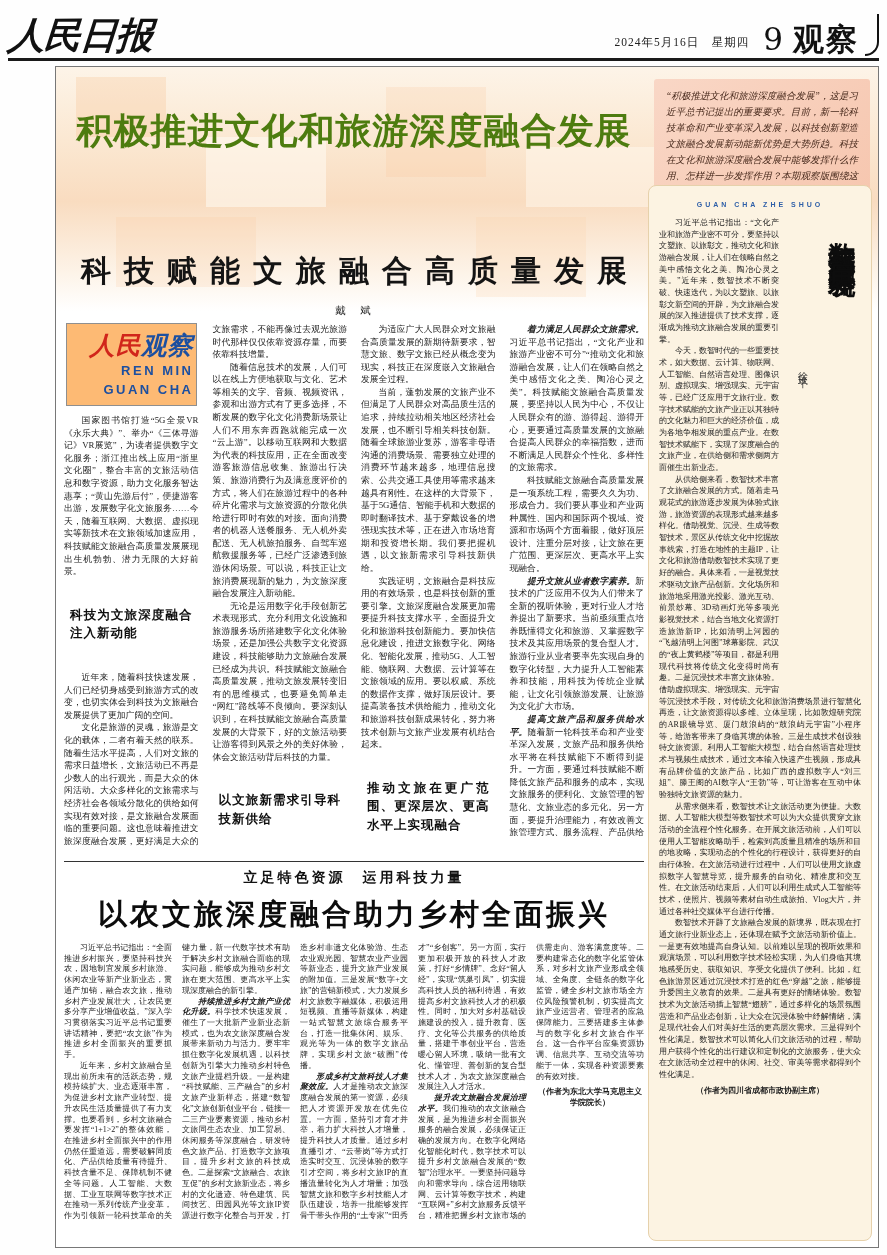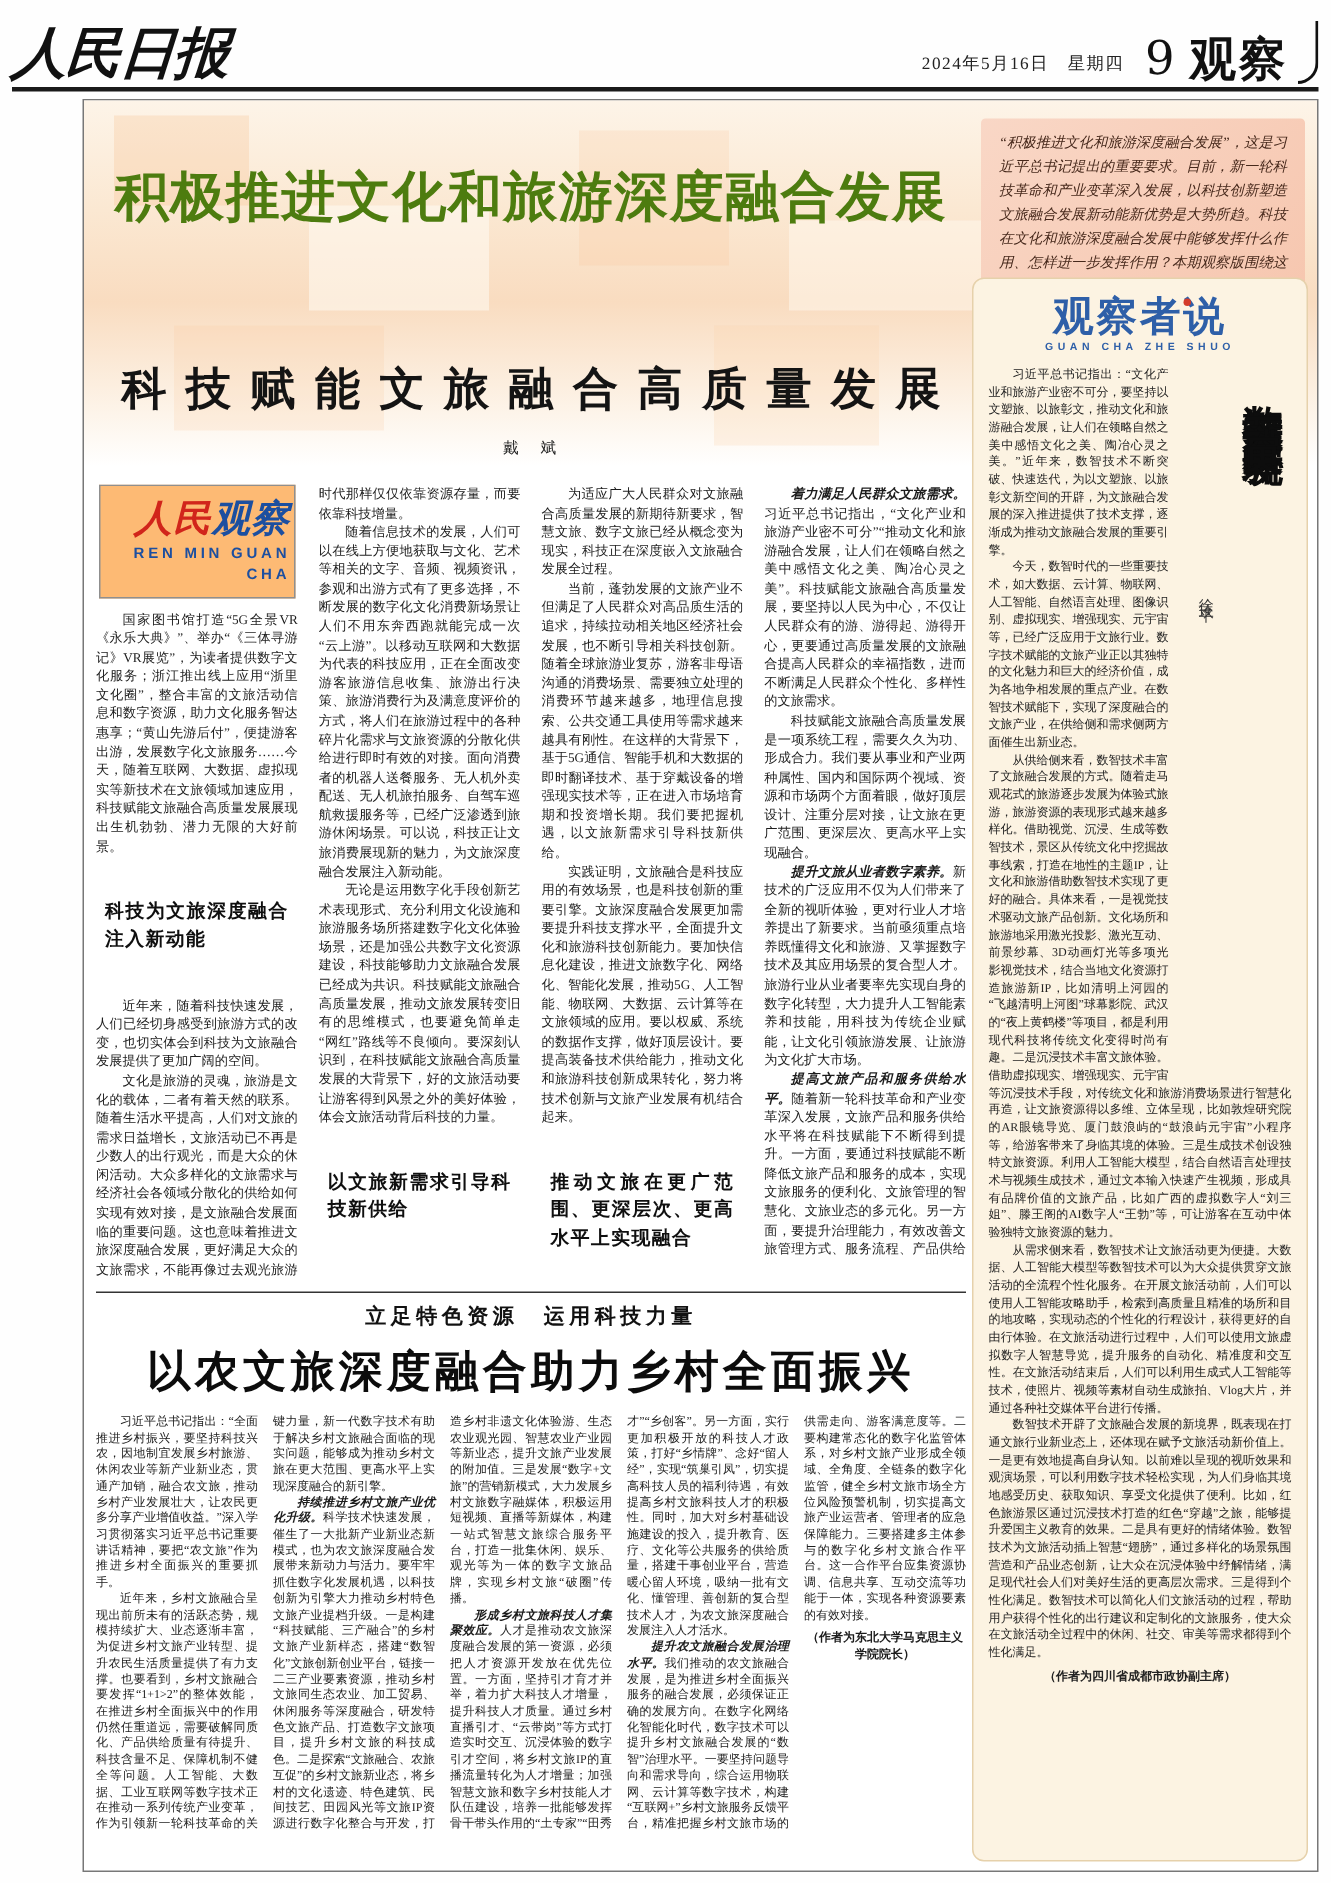--- a/index.html
+++ b/index.html
@@ -40,40 +40,40 @@
   .banner-title{position:absolute;left:8px;top:40px;width:580px;text-align:center;
     font-family:"Liberation Sans","DejaVu Sans",sans-serif;font-weight:900;
     font-size:36px;letter-spacing:1px;color:#4d7c0f;}
 
   .editor-box{position:absolute;right:8px;top:12px;width:216px;box-sizing:border-box;
     padding:10px 12px 8px;background:linear-gradient(135deg,#f9d7c6 0%,#f6c5ad 100%);
     border-radius:3px;color:#46281b;font-size:9.5px;line-height:1.68;font-style:italic;text-align:justify;}
   .editor-sign{text-align:right;font-weight:bold;font-style:italic;margin-top:3px;font-size:10px;}
 
   
-  .main-head{position:absolute;left:8px;top:172px;width:580px;text-align:center;}
+  .main-head{position:absolute;left:8px;top:184px;width:580px;text-align:center;}
   .main-title{font-family:"Liberation Sans","DejaVu Sans",sans-serif;font-weight:700;
     font-size:30px;letter-spacing:13px;margin-left:13px;color:#141414;}
   .main-author{font-size:10.5px;margin-top:12px;letter-spacing:2px;color:#222;}
 
   .main-body{position:absolute;left:8px;top:256px;width:580px;height:530px;
     column-count:4;column-gap:14px;column-fill:auto;overflow:hidden;
     font-size:8.8px;line-height:1.43;text-align:justify;color:#1c1c1c;}
   .main-body p.para{margin:0;text-indent:2em;}
   .sub-head{font-family:Liberation Serif, serif;font-weight:700;
     font-size:12.5px;line-height:1.5;margin:28px 6px;letter-spacing:1px;color:#0f0f0f;}
   .credit{margin:5px 0 0;text-align:center;font-weight:bold;font-size:8.8px;}
   strong.lead{font-weight:bold;font-style:italic;}
 
   
   .pm-logo{border:1.5px solid #8f8f8f;background:#fdba74;margin:0 2px 8px;padding:9px 2px 6px;text-align:right;}
   .pm-row{font-weight:900;font-style:italic;font-size:25px;line-height:1;letter-spacing:1px;}
   .pm-red{color:#d1251b;font-family:"DejaVu Serif",serif;}
   .pm-blue{color:#1c4fa0;font-family:"Liberation Sans","DejaVu Sans",sans-serif;}
-  .pm-caption{color:#1c4fa0;font-weight:bold;font-size:10px;letter-spacing:2.5px;margin-top:4px;
+  .pm-caption{color:#1c4fa0;font-weight:bold;font-size:13px;letter-spacing:2.5px;margin-top:4px;
     font-family:"Liberation Sans","DejaVu Sans",sans-serif;}
 
   .mid-rule{position:absolute;left:8px;top:794px;width:580px;height:1px;background:#333;}
 
   
   .bottom-art{position:absolute;left:8px;top:802px;width:580px;}
   .b-kicker{text-align:center;font-family:"Liberation Sans","DejaVu Sans",sans-serif;
     font-weight:700;font-size:14px;letter-spacing:3px;color:#111;}
   .b-title{text-align:center;font-weight:900;font-size:29px;letter-spacing:3px;margin-top:8px;color:#0c0c0c;
     font-family:"Liberation Serif","DejaVu Serif",serif;}
@@ -179,23 +179,20 @@
         <p class="para" data-interactable="false">近年来，乡村文旅融合呈现出前所未有的活跃态势，规模持续扩大、业态逐渐丰富，为促进乡村文旅产业转型、提升农民生活质量提供了有力支撑。也要看到，乡村文旅融合要发挥“1+1&gt;2”的整体效能，在推进乡村全面振兴中的作用仍然任重道远，需要破解同质化、产品供给质量有待提升、科技含量不足、保障机制不健全等问题。人工智能、大数据、工业互联网等数字技术正在推动一系列传统产业变革，作为引领新一轮科技革命的关键力量，新一代数字技术有助于解决乡村文旅融合面临的现实问题，能够成为推动乡村文旅在更大范围、更高水平上实现深度融合的新引擎。</p>
         <p class="para" data-interactable="false"><strong class="lead" data-interactable="false">持续推进乡村文旅产业优化升级。</strong>科学技术快速发展，催生了一大批新产业新业态新模式，也为农文旅深度融合发展带来新动力与活力。要牢牢抓住数字化发展机遇，以科技创新为引擎大力推动乡村特色文旅产业提档升级。一是构建“科技赋能、三产融合”的乡村文旅产业新样态，搭建“数智化”文旅创新创业平台，链接一二三产业要素资源，推动乡村文旅同生态农业、加工贸易、休闲服务等深度融合，研发特色文旅产品、打造数字文旅项目，提升乡村文旅的科技成色。二是探索“文旅融合、农旅互促”的乡村文旅新业态，将乡村的文化遗迹、特色建筑、民间技艺、田园风光等文旅IP资源进行数字化整合与开发，打造乡村非遗文化体验游、生态农业观光园、智慧农业产业园等新业态，提升文旅产业发展的附加值。三是发展“数字+文旅”的营销新模式，大力发展乡村文旅数字融媒体，积极运用短视频、直播等新媒体，构建一站式智慧文旅综合服务平台，打造一批集休闲、娱乐、观光等为一体的数字文旅品牌，实现乡村文旅“破圈”传播。</p>
         <p class="para" data-interactable="false"><strong class="lead" data-interactable="false">形成乡村文旅科技人才集聚效应。</strong>人才是推动农文旅深度融合发展的第一资源，必须把人才资源开发放在优先位置。一方面，坚持引才育才并举，着力扩大科技人才增量，提升科技人才质量。通过乡村直播引才、“云带岗”等方式打造实时交互、沉浸体验的数字引才空间，将乡村文旅IP的直播流量转化为人才增量；加强智慧文旅和数字乡村技能人才队伍建设，培养一批能够发挥骨干带头作用的“土专家”“田秀才”“乡创客”。另一方面，实行更加积极开放的科技人才政策，打好“乡情牌”、念好“留人经”，实现“筑巢引凤”，切实提高科技人员的福利待遇，有效提高乡村文旅科技人才的积极性。同时，加大对乡村基础设施建设的投入，提升教育、医疗、文化等公共服务的供给质量，搭建干事创业平台，营造暖心留人环境，吸纳一批有文化、懂管理、善创新的复合型技术人才，为农文旅深度融合发展注入人才活水。</p>
         <p class="para" data-interactable="false"><strong class="lead" data-interactable="false">提升农文旅融合发展治理水平。</strong>我们推动的农文旅融合发展，是为推进乡村全面振兴服务的融合发展，必须保证正确的发展方向。在数字化网络化智能化时代，数字技术可以提升乡村文旅融合发展的“数智”治理水平。一要坚持问题导向和需求导向，综合运用物联网、云计算等数字技术，构建“互联网+”乡村文旅服务反馈平台，精准把握乡村文旅市场的供需走向、游客满意度等。二要构建常态化的数字化监管体系，对乡村文旅产业形成全领域、全角度、全链条的数字化监管，健全乡村文旅市场全方位风险预警机制，切实提高文旅产业运营者、管理者的应急保障能力。三要搭建多主体参与的数字化乡村文旅合作平台。这一合作平台应集资源协调、信息共享、互动交流等功能于一体，实现各种资源要素的有效对接。</p>
         <p class="credit" data-interactable="false">（作者为东北大学马克思主义学院院长）</p>
       </div>
   </div>
 
   <div class="obs-panel" data-interactable="false">
     <div class="obs-logo" data-interactable="false">
-      <div class="obs-logo-main">
-        <span data-interactable="false">观察者</span><span class="shuo" data-interactable="false">说</span>
-      </div>
       <div class="obs-logo-sub" data-interactable="false">GUAN CHA ZHE SHUO</div>
     </div>
     <div class="obs-text" data-interactable="false">
       <div class="obs-float" data-interactable="false">
         <div class="obs-vauthor" data-interactable="false">徐玖平</div>
         <div class="obs-vtitle" data-interactable="false">数智技术开辟文旅融合发展新境界</div>
       </div>
       <div data-interactable="false">
           <p class="para" data-interactable="false">习近平总书记指出：“文化产业和旅游产业密不可分，要坚持以文塑旅、以旅彰文，推动文化和旅游融合发展，让人们在领略自然之美中感悟文化之美、陶冶心灵之美。”近年来，数智技术不断突破、快速迭代，为以文塑旅、以旅彰文新空间的开辟，为文旅融合发展的深入推进提供了技术支撑，逐渐成为推动文旅融合发展的重要引擎。</p>
           <p class="para" data-interactable="false">今天，数智时代的一些重要技术，如大数据、云计算、物联网、人工智能、自然语言处理、图像识别、虚拟现实、增强现实、元宇宙等，已经广泛应用于文旅行业。数字技术赋能的文旅产业正以其独特的文化魅力和巨大的经济价值，成为各地争相发展的重点产业。在数智技术赋能下，实现了深度融合的文旅产业，在供给侧和需求侧两方面催生出新业态。</p>

